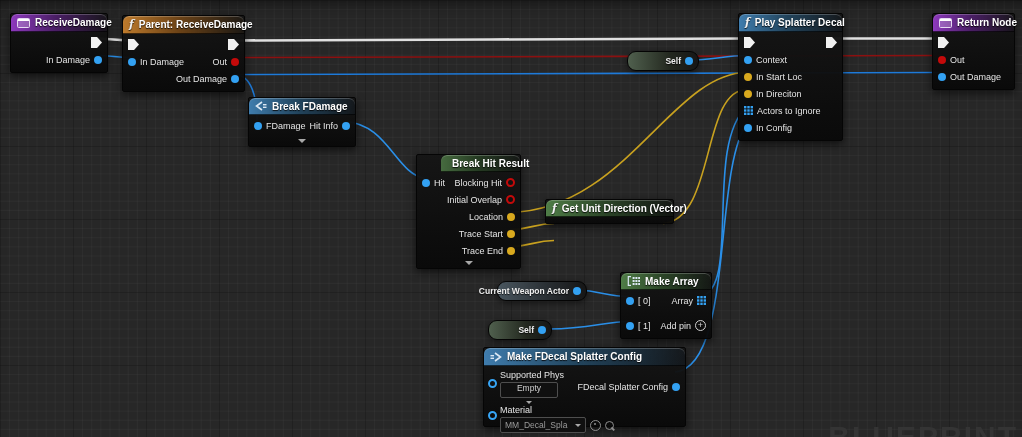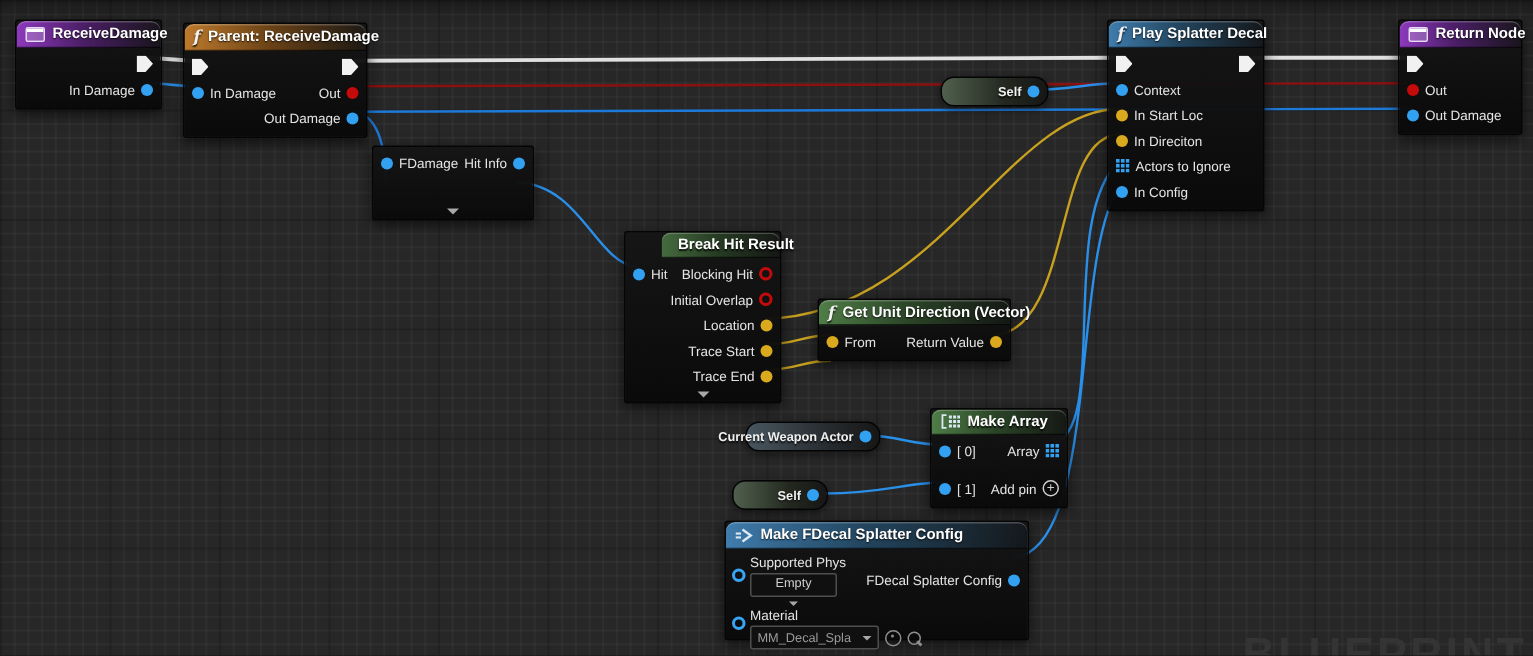--- a/index.html
+++ b/index.html
@@ -159,20 +159,28 @@
         </div>
     </div>
   </div>
 
   <div class="pill greenish" style="left:627px;top:51px;width:60px;">
     <span>Self</span>
     <span class="pin blue"></span>
   </div>
 
   <div class="node" style="left:248px;top:97px;width:106px;height:48px;">
+    <div class="hdr blue" style="height:16px;">
+      <svg width="12" height="10" viewBox="0 0 12 10">
+        <path d="M7 1 L1.5 5 L7 9" fill="none" stroke="#dce8f4" stroke-width="1.6"></path>
+        <rect x="8" y="3" width="3.5" height="1.4" fill="#dce8f4"></rect>
+        <rect x="8" y="5.6" width="3.5" height="1.4" fill="#dce8f4"></rect>
+      </svg>
+      <span>Break FDamage</span>
+    </div>
     <div class="rows">
       <div class="row">
         <span class="pg">
             <span class="pin blue"></span>
             <span>FDamage</span>
           </span>
         <span class="pg">
             <span>Hit Info</span>
             <span class="pin blue"></span>
           </span>
@@ -236,30 +244,20 @@
         <span class="chev"></span>
       </div>
   </div>
 
   <div class="node" style="left:545px;top:199px;width:127px;">
     <div class="hdr green" style="height:16px;">
       <span class="fic">f</span>
       <span>Get Unit Direction (Vector)</span>
     </div>
     <div class="rows">
-      <div class="row">
-        <span class="pg">
-            <span class="pin yellow"></span>
-            <span>From</span>
-          </span>
-        <span class="pg">
-            <span>Return Value</span>
-            <span class="pin yellow"></span>
-          </span>
-        </div>
     </div>
   </div>
 
   <div class="pill steel" style="left:497px;top:281px;width:78px;">
     <span>Current Weapon Actor</span>
     <span class="pin blue"></span>
   </div>
 
   <div class="pill greenish" style="left:488px;top:320px;width:52px;">
     <span>Self</span>

